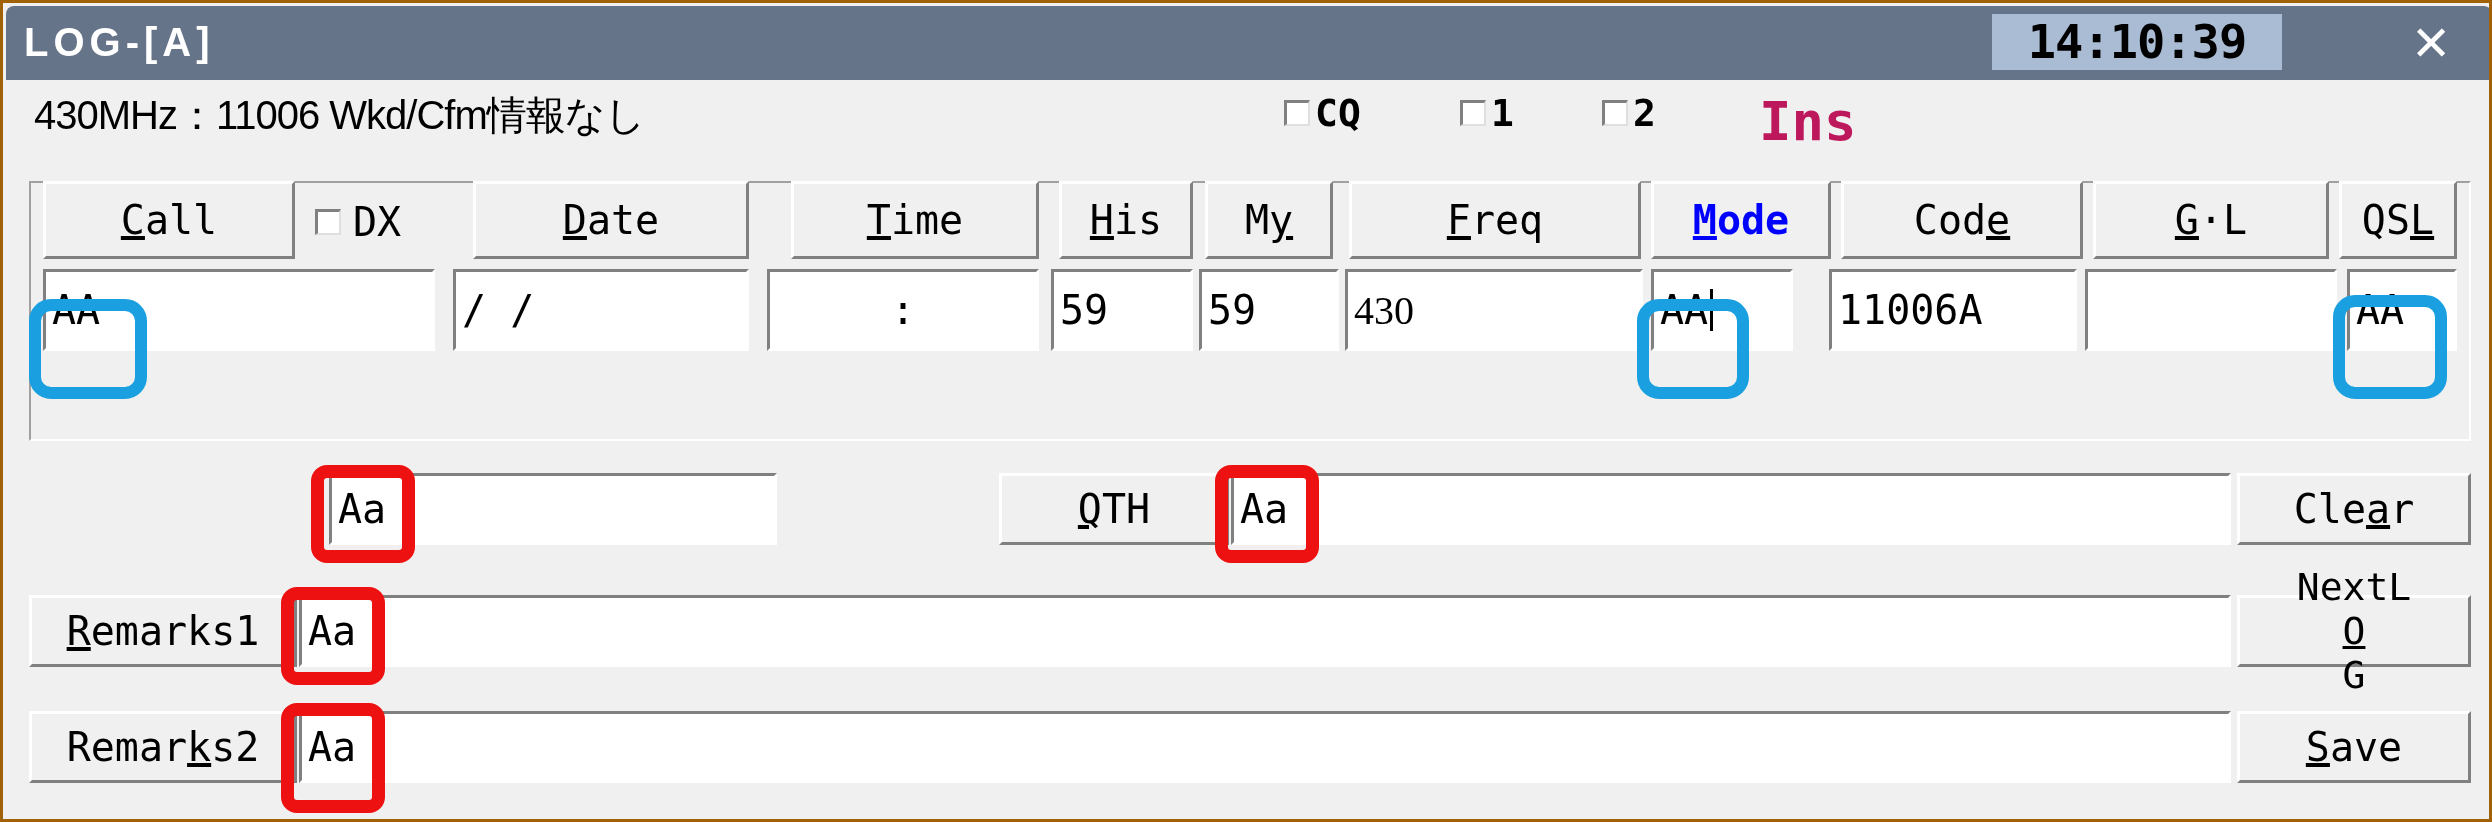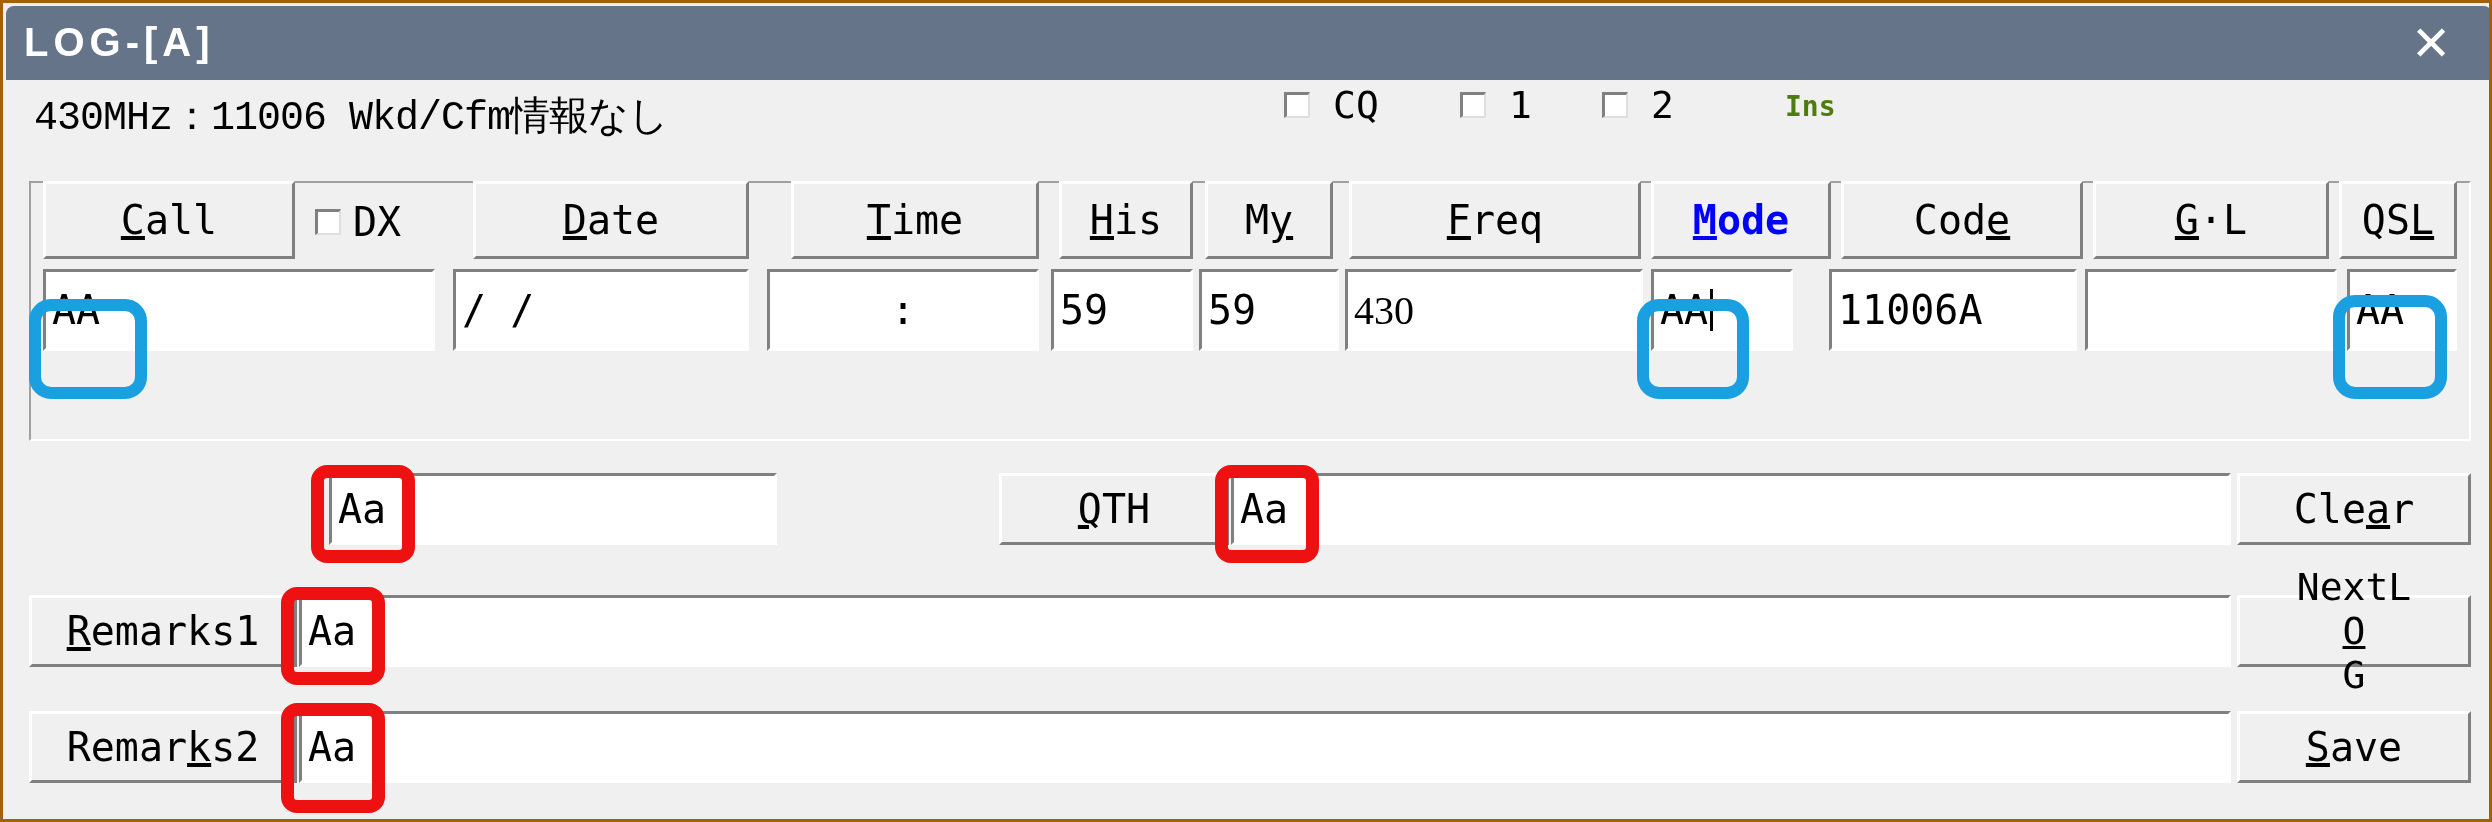--- a/index.html
+++ b/index.html
@@ -66,32 +66,33 @@
   
   #infobar {
     position: absolute;
     left: 3px; top: 77px;
     width: 2486px; height: 70px;
     background: #f0f0f0;
   }
   #band-info {
     position: absolute;
     left: 28px; top: 8px;
-    font-family: Liberation Mono, monospace;
+    font-family: Liberation Sans, sans-serif;
     font-size: 40px;
     color: #000000;
     white-space: nowrap;
     letter-spacing: -1px;
   }
   .cb-group {
     position: absolute;
-    top: 6px;
+    top: 14px;
     display: flex;
     align-items: center;
-    gap: 23px;
+    gap: 5px;
+    font-weight: bold;
   }
   .winchk {
     width: 26px; height: 26px;
     box-sizing: border-box;
     background: #ffffff;
     border-top: 3px solid #808080;
     border-left: 3px solid #808080;
     border-right: 2px solid #dfdfdf;
     border-bottom: 2px solid #dfdfdf;
     display: inline-block;
@@ -99,24 +100,23 @@
   .cb-label {
     font-family: "DejaVu Sans Mono", monospace;
     font-size: 38px;
     line-height: 38px;
     color: #000;
   }
   #ins-label {
     position: absolute;
     top: 10px; left: 1753px;
     font-family: "DejaVu Sans Mono", monospace;
-    font-size: 28px;
+    font-size: 54px;
     font-weight: bold;
-    color: #4d7c0f;
-    margin-left: 26px;
+    color: #be185d;
   }
 
   
   #field-group {
     position: absolute;
     left: 26px; top: 178px;
     width: 2442px; height: 90px;
   }
   #field-group-border {
     position: absolute;
@@ -224,20 +224,21 @@
     align-items: center;
   }
 </style>
 </head>
 <body>
 
 <div id="window">
 
   <div id="titlebar">
     <div id="title-text">LOG-[A]</div>
+    <div id="clock">14:10:39</div>
     <div id="close-btn">✕</div>
   </div>
 
   <div id="infobar">
     <div id="band-info">430MHz：11006 Wkd/Cfm情報なし</div>
 
     <div class="cb-group" style="left:1278px;">
       <span class="winchk"></span>
       <span class="cb-label">CQ</span>
     </div>

